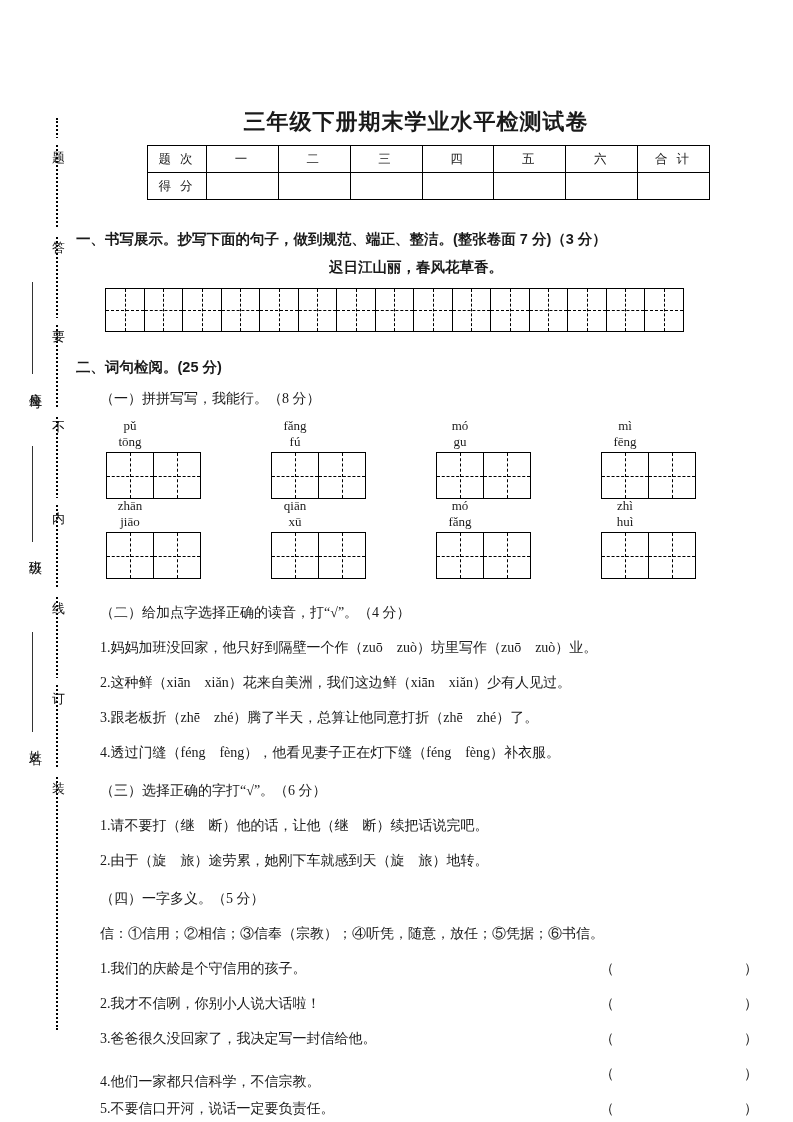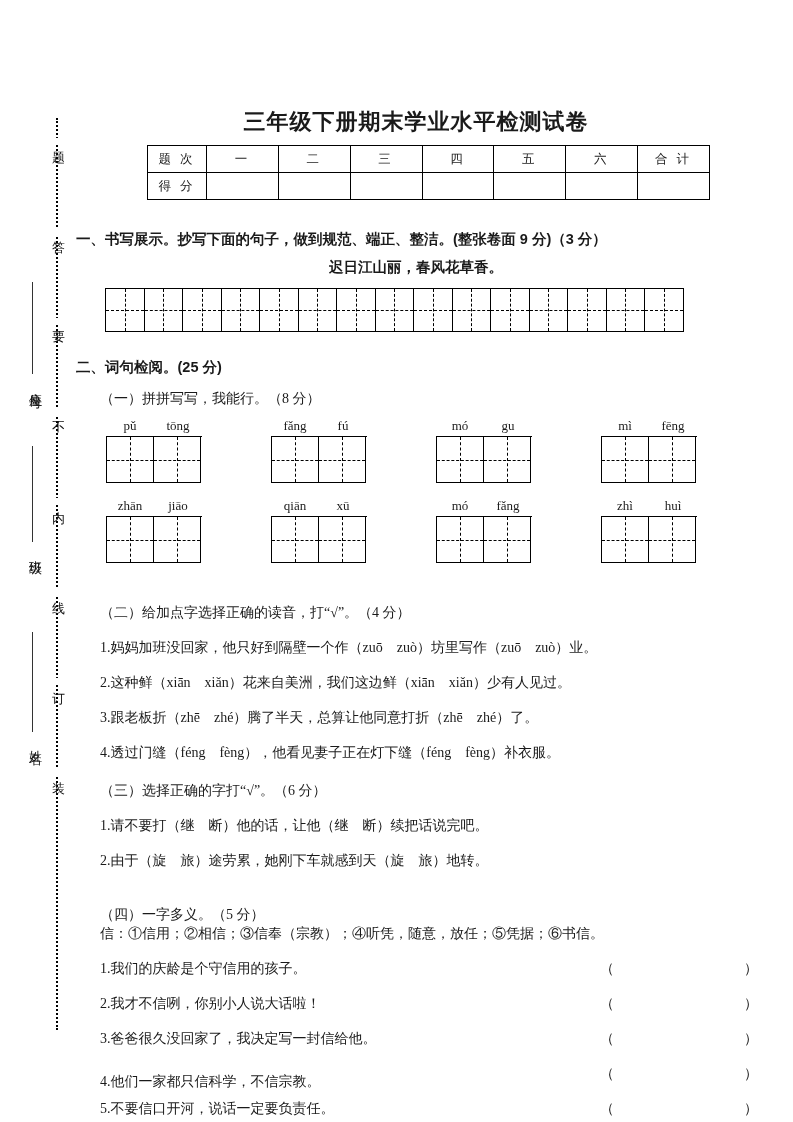--- a/index.html
+++ b/index.html
@@ -156,20 +156,21 @@
     border-top: 1.3px dashed #000;
   }
 
   
   .py-group { position: absolute; }
   .py-row {
     display: flex;
     font-family: "Liberation Serif", "DejaVu Serif", serif;
     font-size: 13px;
     margin-bottom: 2px;
+    flex-direction: column;
   }
   .py-syl {
     width: 48px;
     text-align: center;
     white-space: nowrap;
   }
   .py-boxes {
     display: flex;
     border-top: 1.4px solid #000;
     border-left: 1.4px solid #000;
@@ -248,21 +249,21 @@
       <td></td>
       <td></td>
       <td></td>
       <td></td>
       <td></td>
       <td></td>
     </tr>
   </tbody>
     </table>
 
-  <div class="big-head" style="left:-20px; top:230px;">一、书写展示。抄写下面的句子，做到规范、端正、整洁。(整张卷面 9 分)（3 分）</div>
+  <div class="big-head" style="left:-20px; top:230px;">一、书写展示。抄写下面的句子，做到规范、端正、整洁。(整张卷面 7 分)（3 分）</div>
   <div class="centered-line" style="top:258px;">迟日江山丽，春风花草香。</div>
 
   <div class="tzg-strip" id="writing-strip" style="left:9px; top:288px;">
       <div class="tzg-cell tall"></div>
       <div class="tzg-cell tall"></div>
       <div class="tzg-cell tall"></div>
       <div class="tzg-cell tall"></div>
       <div class="tzg-cell tall"></div>
       <div class="tzg-cell tall"></div>
       <div class="tzg-cell tall"></div>
@@ -365,21 +366,21 @@
   <div class="sub-head" style="left:4px; top:604px;">（二）给加点字选择正确的读音，打“√”。（4 分）</div>
   <div class="body-line" style="left:4px; top:639px;">1.妈妈加班没回家，他只好到隔壁一个作（zuō　zuò）坊里写作（zuō　zuò）业。</div>
   <div class="body-line" style="left:4px; top:674px;">2.这种鲜（xiān　xiǎn）花来自美洲，我们这边鲜（xiān　xiǎn）少有人见过。</div>
   <div class="body-line" style="left:4px; top:709px;">3.跟老板折（zhē　zhé）腾了半天，总算让他同意打折（zhē　zhé）了。</div>
   <div class="body-line" style="left:4px; top:744px;">4.透过门缝（féng　fèng），他看见妻子正在灯下缝（féng　fèng）补衣服。</div>
 
   <div class="sub-head" style="left:4px; top:782px;">（三）选择正确的字打“√”。（6 分）</div>
   <div class="body-line" style="left:4px; top:817px;">1.请不要打（继　断）他的话，让他（继　断）续把话说完吧。</div>
   <div class="body-line" style="left:4px; top:852px;">2.由于（旋　旅）途劳累，她刚下车就感到天（旋　旅）地转。</div>
 
-  <div class="sub-head" style="left:4px; top:890px;margin-top:16px;">（四）一字多义。（5 分）</div>
+  <div class="sub-head" style="left:4px; top:890px;">（四）一字多义。（5 分）</div>
   <div class="body-line" style="left:4px; top:925px;">信：①信用；②相信；③信奉（宗教）；④听凭，随意，放任；⑤凭据；⑥书信。</div>
 
   <div class="body-line" style="left:4px; top:960px;">1.我们的庆龄是个守信用的孩子。</div>
   <div class="body-line" style="left:4px; top:995px;">2.我才不信咧，你别小人说大话啦！</div>
   <div class="body-line" style="left:4px; top:1030px;">3.爸爸很久没回家了，我决定写一封信给他。</div>
   <div class="body-line" style="left:4px; top:1065px;margin-top:8px;">4.他们一家都只信科学，不信宗教。</div>
   <div class="body-line" style="left:4px; top:1100px;">5.不要信口开河，说话一定要负责任。</div>
 
   <div class="answer-paren" style="left:504px; top:960px;">（　　）</div>
   <div class="answer-paren" style="left:504px; top:995px;">（　　）</div>

